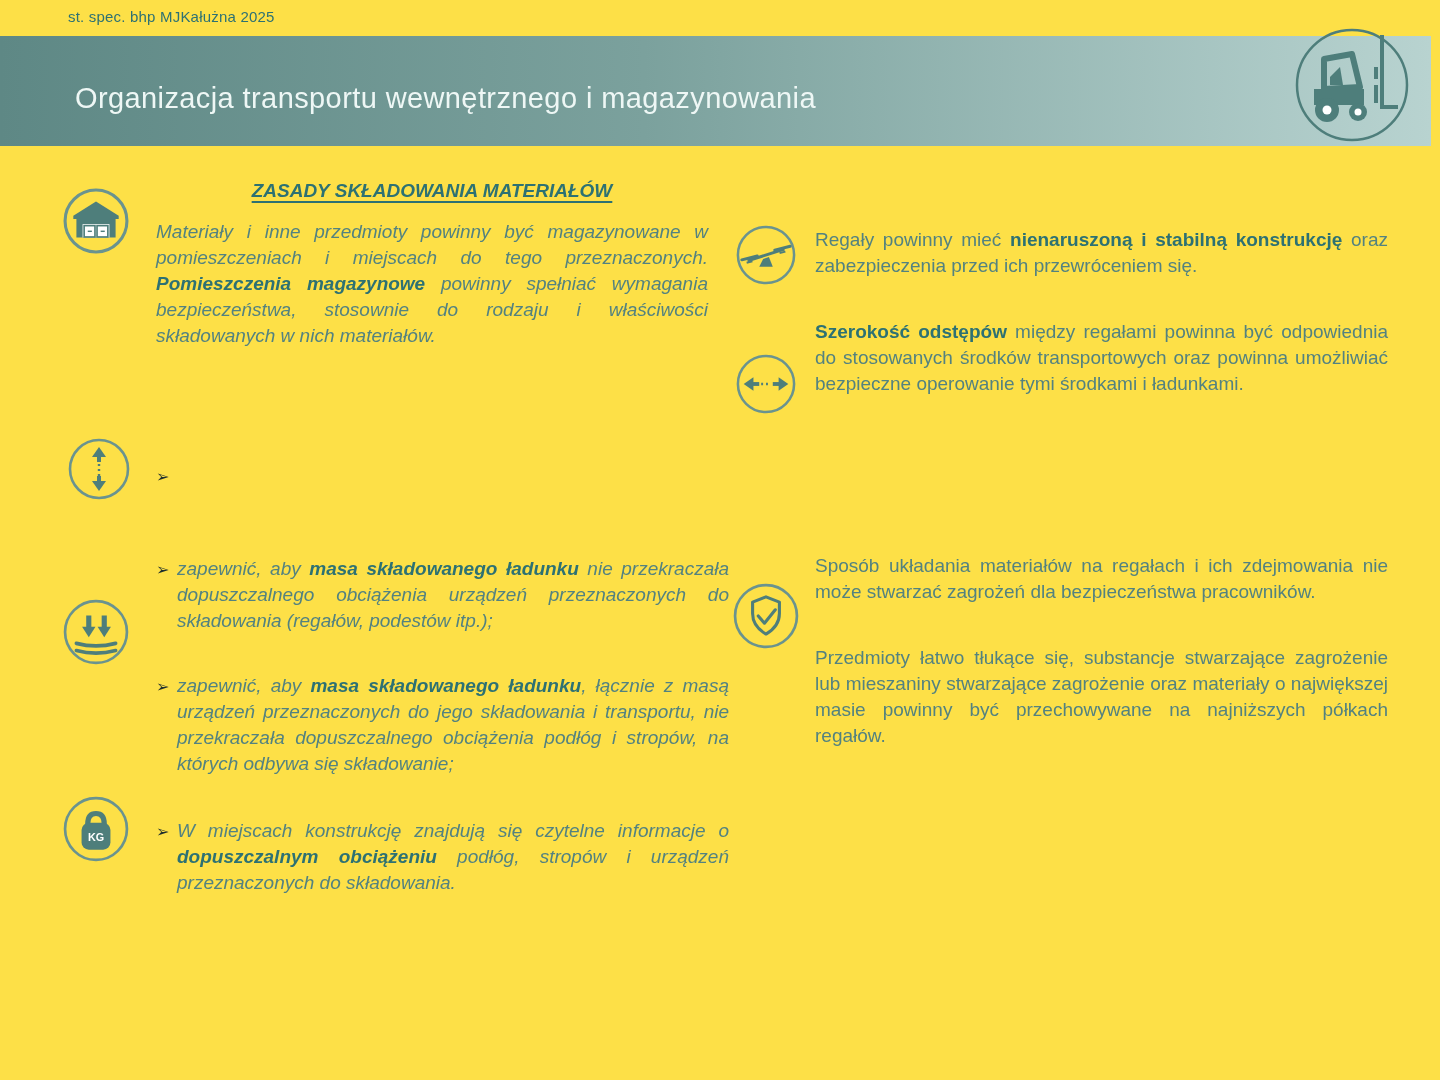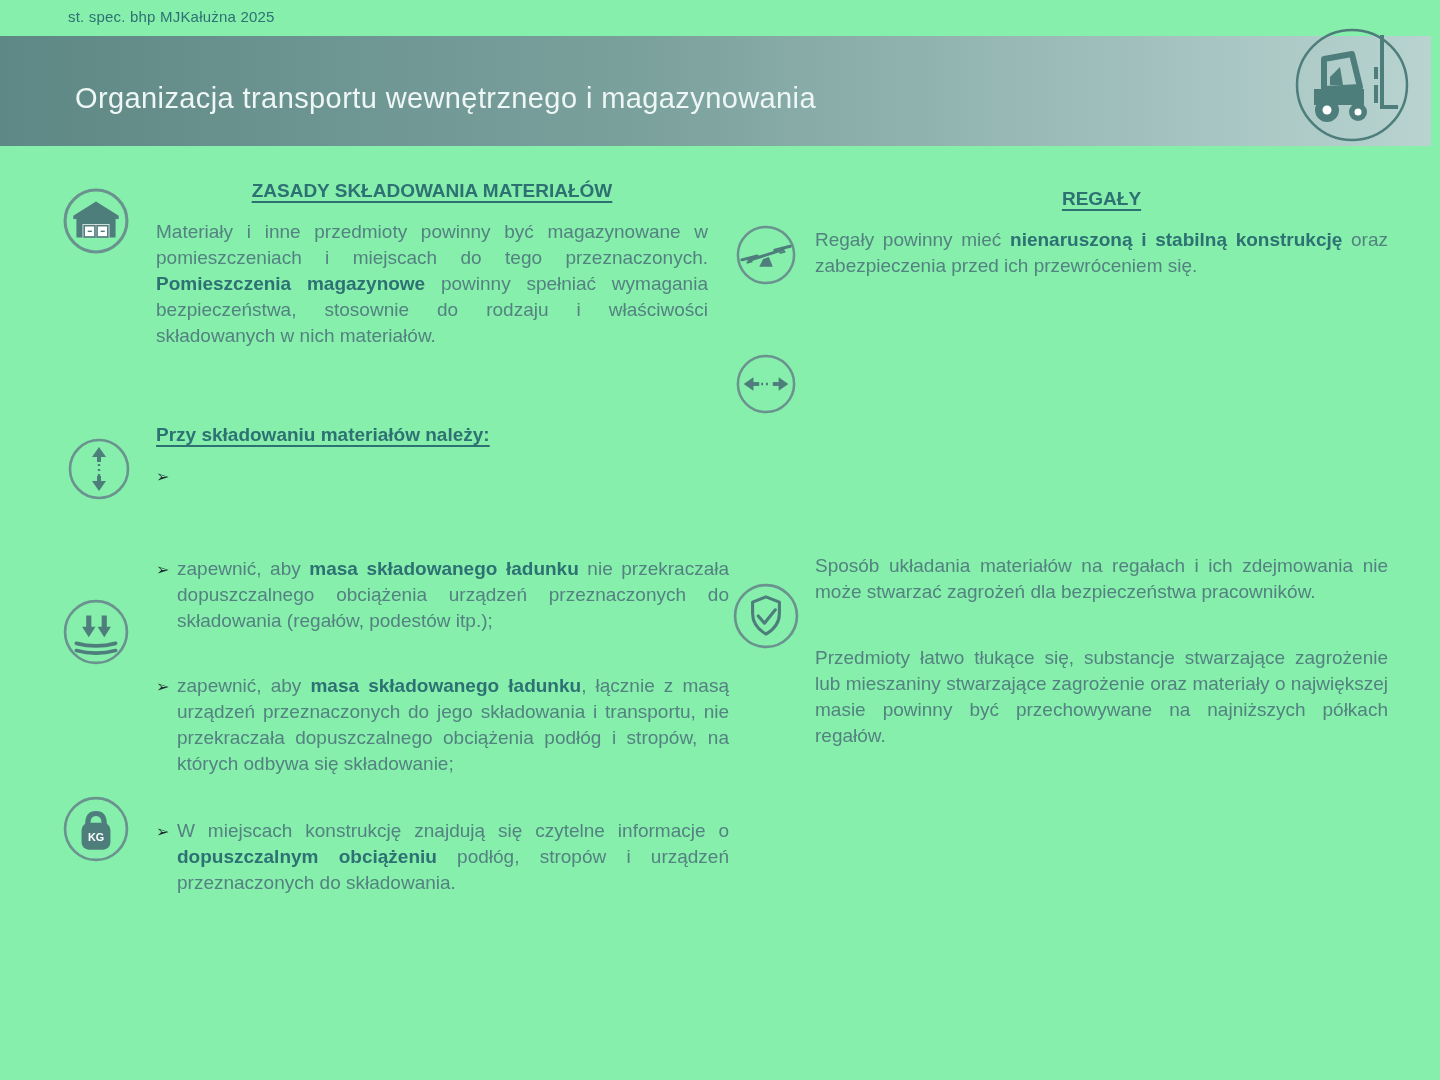--- a/index.html
+++ b/index.html
@@ -1,17 +1,17 @@
 <!DOCTYPE html>
 <html lang="pl"><head>
 <meta charset="utf-8">
 <style>
   html,body{margin:0;padding:0;background:#fff;}
   .slide{
-    position:relative;width:1440px;height:1080px;background:#86efac;overflow:hidden;
+    position:relative;width:1440px;height:1080px;background:#fde047;overflow:hidden;
     font-family:"Liberation Sans","DejaVu Sans",sans-serif;
   }
   .credit{
     position:absolute;left:68px;top:8px;font-size:15px;letter-spacing:.2px;color:#2d7173;
   }
   .header-bar{
     position:absolute;left:0;top:36px;width:1431px;height:110px;
     background:linear-gradient(90deg,#5e8885 0%,#7ba19d 45%,#b8d3d0 100%);
   }
   .header-title{
@@ -22,21 +22,21 @@
   .h1,.h2{font-size:19px;font-weight:700;color:#2d7173;
     text-decoration:underline;text-decoration-thickness:2px;text-underline-offset:4px;}
   .h1{text-align:center;}
   .para{font-size:19px;line-height:26px;color:#538280;text-align:justify;}
   .para .b{font-weight:700;color:#2d7173;}
   .bullet{position:relative;padding-left:21px;}
   .bullet .marker{
     position:absolute;left:0;top:1px;font-size:16px;color:#1d2d2d;font-weight:400;
   }
   .abs{position:absolute;}
-  .colL{left:156px;width:552px;}
+  .colL{left:156px;width:552px;font-style:italic;}
   .colR{left:815px;width:573px;}
   .circle-icon{position:absolute;}
   svg{display:block;}
 </style>
 </head>
 <body>
 
 <div class="slide">
 
   <div class="credit">st. spec. bhp MJKałużna 2025</div>
@@ -88,21 +88,20 @@
     <svg width="64" height="64" viewBox="0 0 64 64">
       <circle cx="32" cy="32" r="29" fill="none" stroke="#6a938f" stroke-width="2.6"></circle>
       <polygon points="32,10 25,20 39,20" fill="#4e7e7b"></polygon>
       <line x1="32" y1="19" x2="32" y2="25" stroke="#4e7e7b" stroke-width="4"></line>
       <line x1="32" y1="27" x2="32" y2="39" stroke="#4e7e7b" stroke-width="2.4" stroke-dasharray="2 3"></line>
       <line x1="32" y1="39" x2="32" y2="45" stroke="#4e7e7b" stroke-width="4"></line>
       <polygon points="32,54 25,44 39,44" fill="#4e7e7b"></polygon>
     </svg>
   </div>
 
-  <div class="abs h2 colL" style="top:424px">Przy składowaniu materiałów należy:</div>
 
   <div class="abs para bullet colL" style="top:463px">
     <span class="marker">➢</span>
   </div>
 
   <div class="abs para bullet colL" style="top:556px">
     <span class="marker">➢</span>
     <span><span>zapewnić, aby </span><span class="b">masa składowanego ładunku</span><span> nie przekraczała dopuszczalnego obciążenia urządzeń przeznaczonych do składowania (regałów, podestów itp.);</span></span>
   </div>
 
@@ -130,21 +129,20 @@
       <rect x="18" y="26" width="28" height="26" rx="7" fill="#4e7e7b"></rect>
       <text x="32" y="43.5" font-size="10.5" font-weight="bold" fill="#ffffff" text-anchor="middle" font-family="Liberation Sans, DejaVu Sans, sans-serif">KG</text>
     </svg>
   </div>
 
   <div class="abs para bullet colL" style="top:818px">
     <span class="marker">➢</span>
     <span><span>W miejscach konstrukcję znajdują się czytelne informacje o </span><span class="b">dopuszczalnym obciążeniu</span><span> podłóg, stropów i urządzeń przeznaczonych do składowania.</span></span>
   </div>
 
-  <div class="abs h1 colR" style="top:188px">REGAŁY</div>
 
   <div class="circle-icon" style="left:735px;top:224px">
     <svg width="62" height="62" viewBox="0 0 64 64">
       <circle cx="32" cy="32" r="29" fill="none" stroke="#6a938f" stroke-width="2.6"></circle>
       <line x1="13" y1="38" x2="51" y2="26" stroke="#4e7e7b" stroke-width="3"></line>
       <polygon points="29,36 35,34 39,44 25,44" fill="#4e7e7b"></polygon>
       <line x1="7" y1="37" x2="23" y2="33" stroke="#4e7e7b" stroke-width="3" stroke-linecap="round"></line>
       <line x1="41" y1="27" x2="57" y2="23" stroke="#4e7e7b" stroke-width="3" stroke-linecap="round"></line>
       <line x1="12" y1="40" x2="18" y2="38.5" stroke="#4e7e7b" stroke-width="2"></line>
       <line x1="46" y1="30" x2="52" y2="28.5" stroke="#4e7e7b" stroke-width="2"></line>
@@ -157,20 +155,21 @@
     <svg width="62" height="62" viewBox="0 0 64 64">
       <circle cx="32" cy="32" r="29" fill="none" stroke="#6a938f" stroke-width="2.6"></circle>
       <polygon points="9,32 19,25 19,39" fill="#4e7e7b"></polygon>
       <line x1="18" y1="32" x2="25" y2="32" stroke="#4e7e7b" stroke-width="4"></line>
       <line x1="27" y1="32" x2="37" y2="32" stroke="#4e7e7b" stroke-width="2.4" stroke-dasharray="2 3"></line>
       <line x1="39" y1="32" x2="46" y2="32" stroke="#4e7e7b" stroke-width="4"></line>
       <polygon points="55,32 45,25 45,39" fill="#4e7e7b"></polygon>
     </svg>
   </div>
 
+  <div class="abs para colR" style="top:319px"><span class="b">Szerokość odstępów</span><span> między regałami powinna być odpowiednia do stosowanych środków transportowych oraz powinna umożliwiać bezpieczne operowanie tymi środkami i ładunkami.</span></div>
 
 
   <div class="circle-icon" style="left:733px;top:583px">
     <svg width="66" height="66" viewBox="0 0 64 64">
       <circle cx="32" cy="32" r="30" fill="none" stroke="#6a938f" stroke-width="2.6"></circle>
       <path d="M32 13.5 l13 5 v11 c0 11 -7 16.5 -13 20 c-6 -3.5 -13 -9 -13 -20 v-11 z" fill="none" stroke="#4e7e7b" stroke-width="3" stroke-linejoin="round"></path>
       <path d="M24.5 32 l6 7 l10.5 -13" fill="none" stroke="#4e7e7b" stroke-width="3" stroke-linecap="round" stroke-linejoin="round"></path>
     </svg>
   </div>
 

